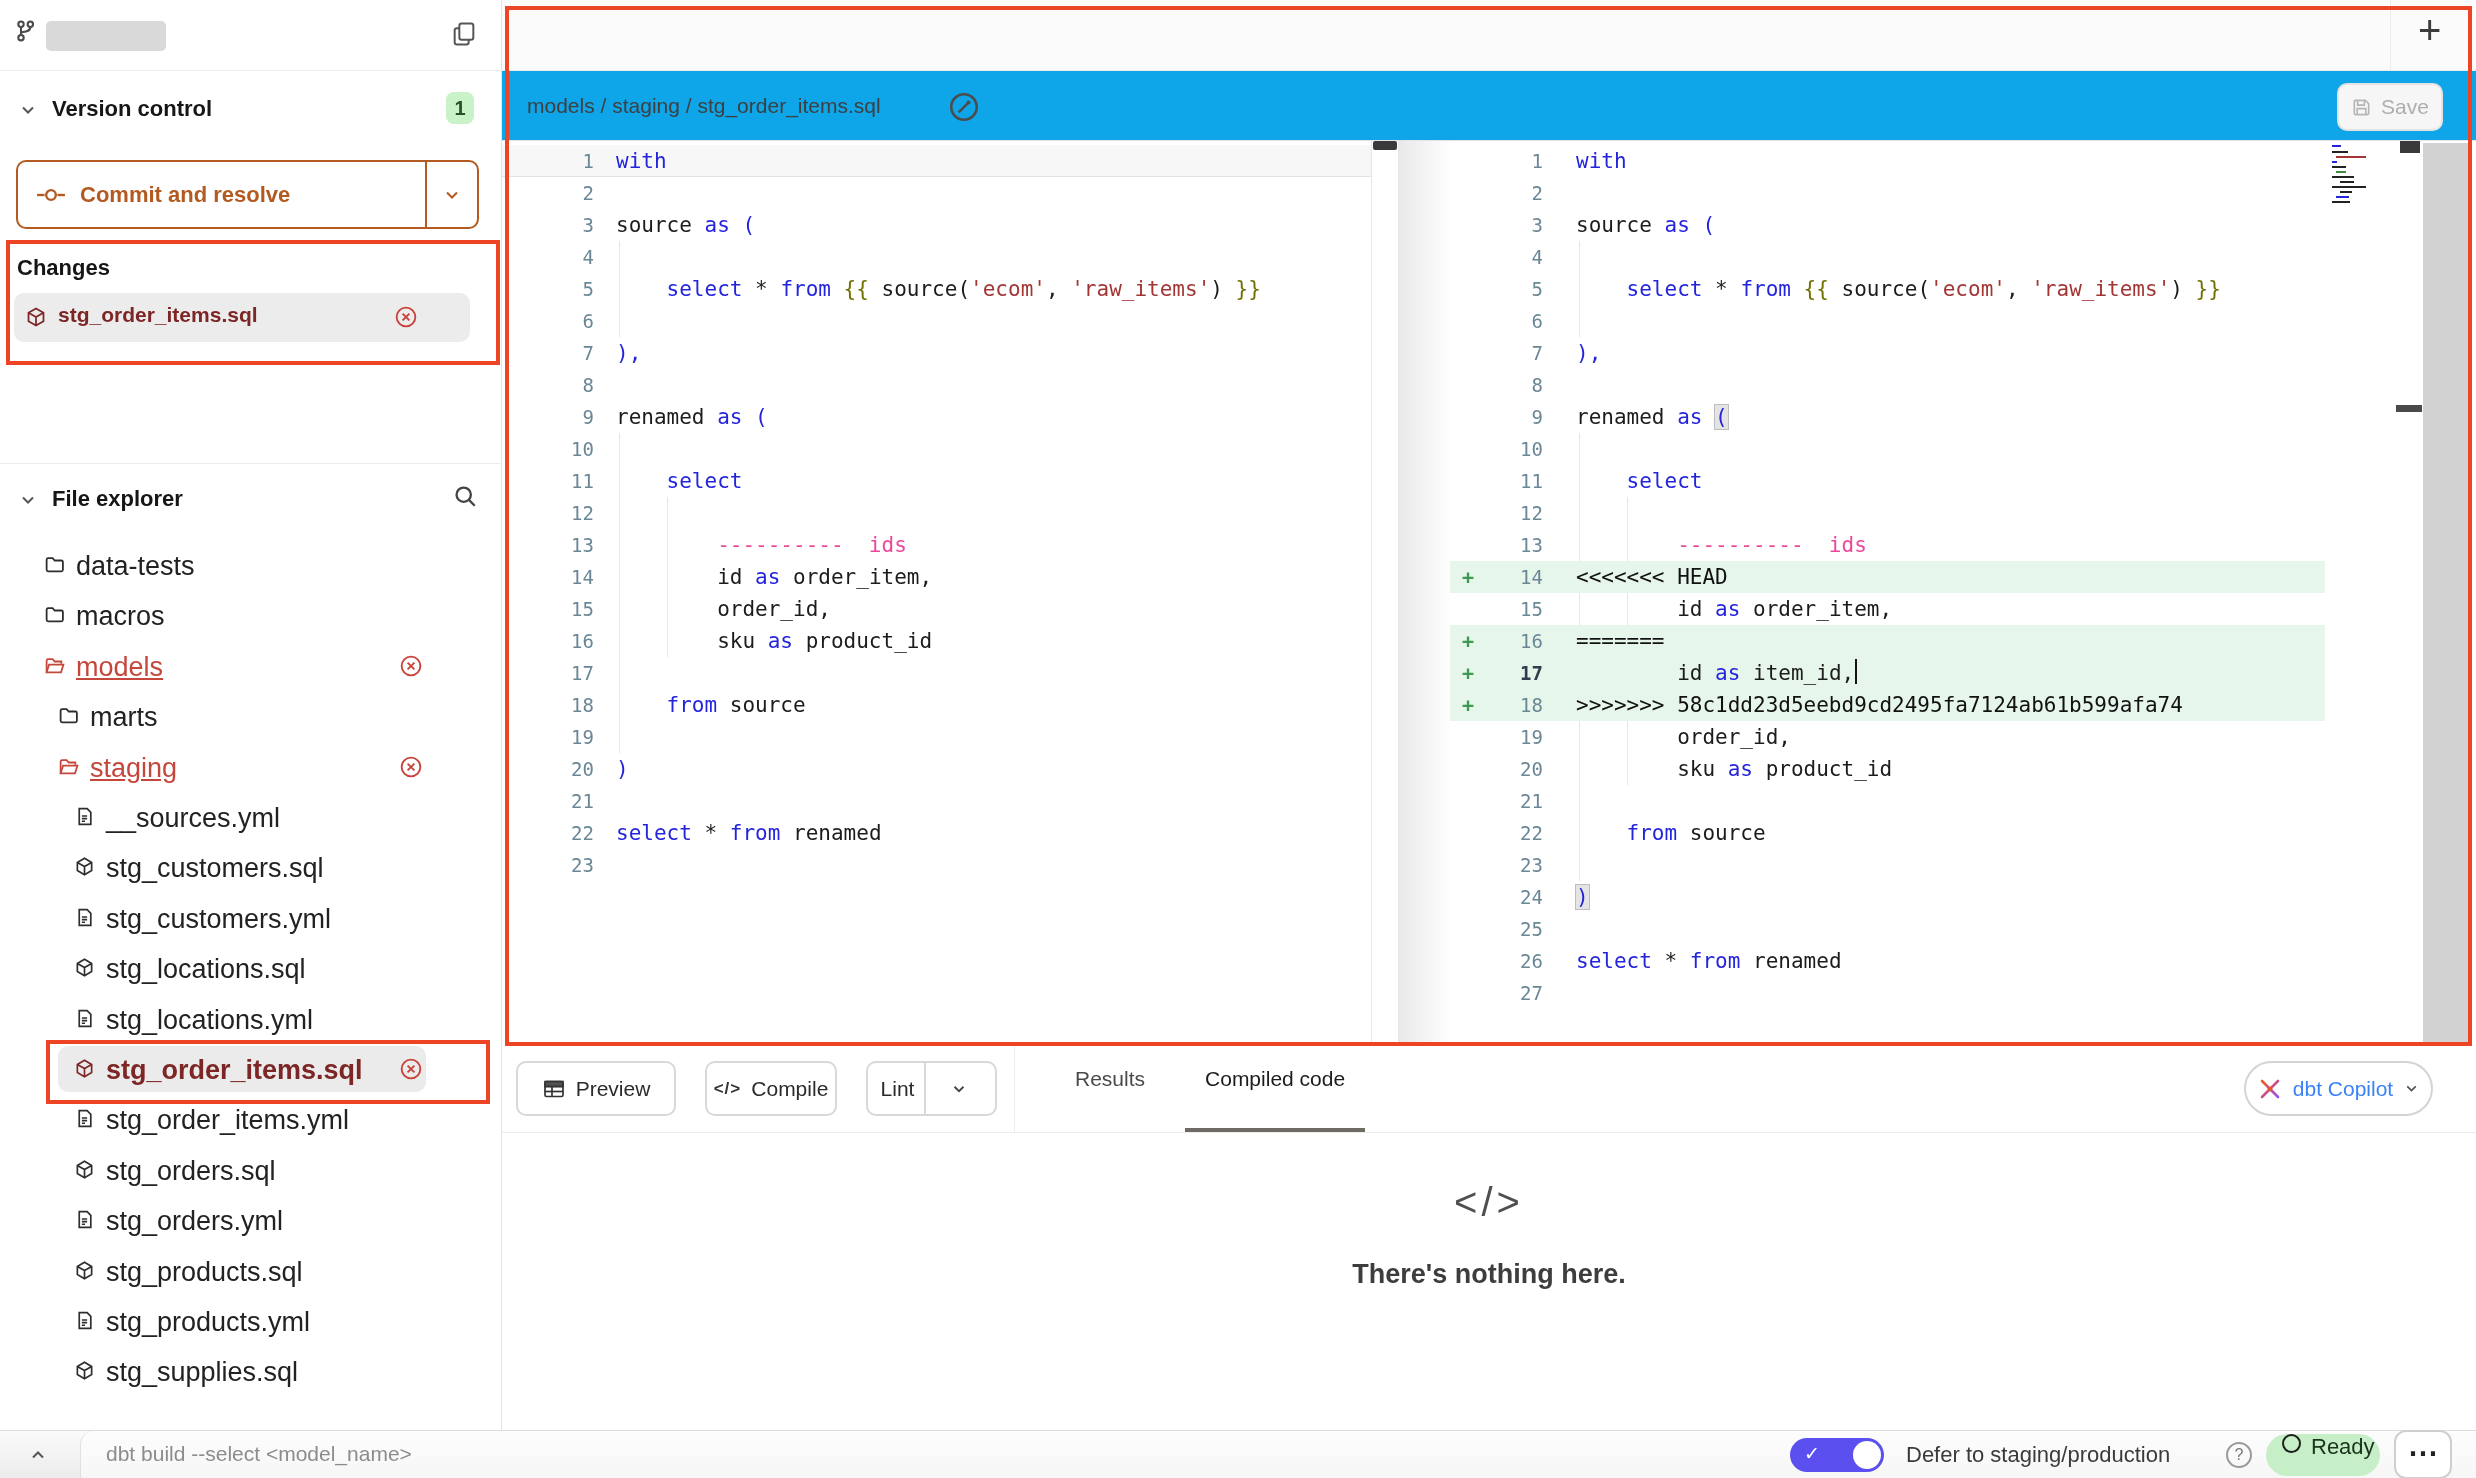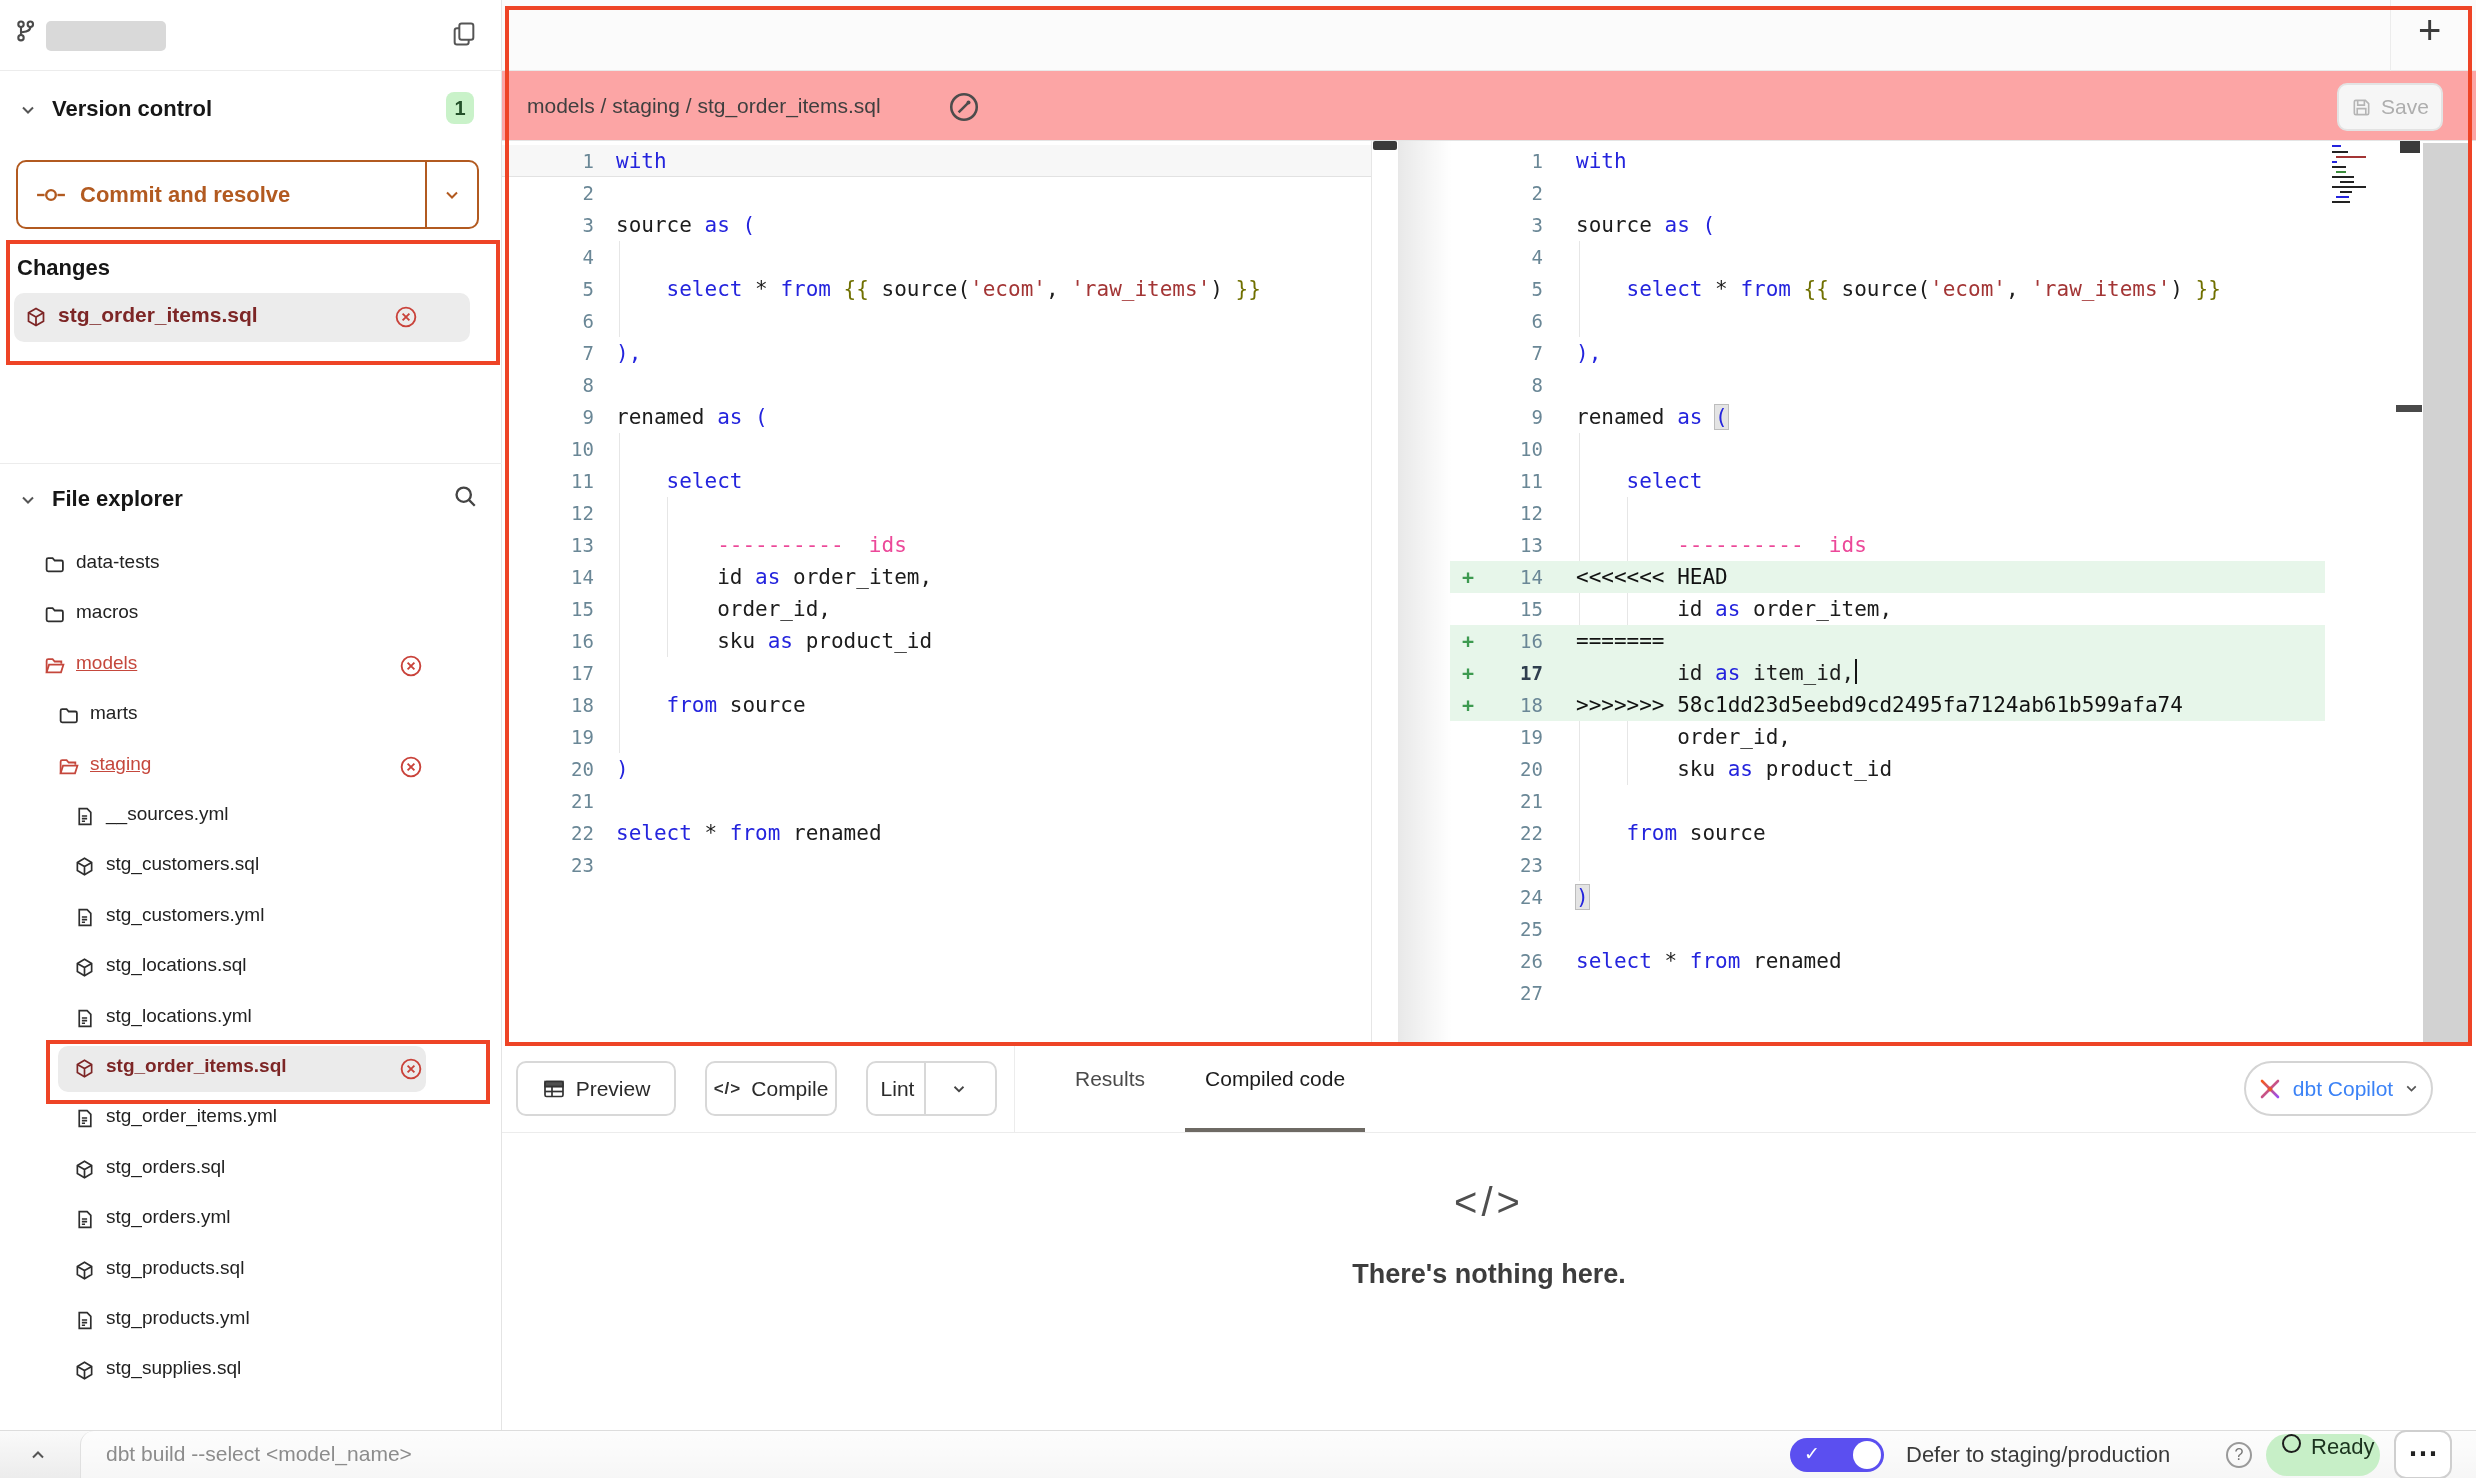--- a/index.html
+++ b/index.html
@@ -30,41 +30,41 @@
   .chg-row { position:absolute; left:14px; top:293px; width:456px; height:49px; background:#ececec; border-radius:10px; cursor:pointer; }
   .chg-ic { position:absolute; left:11px; top:13px; width:22px; height:22px; color:#7d2626; }
   .chg-lb { position:absolute; left:44px; top:10px; font-size:21px; font-weight:600; color:#7d2626; }
   .chg-x { position:absolute; left:381px; top:13px; width:22px; height:22px; color:#c9423a; }
   #fe-chev { left:18px; top:490px; width:20px; height:20px; color:#555; }
   #fe-title { left:52px; top:486px; font-size:22px; font-weight:600; color:#161616; }
   #fe-search { left:452px; top:483px; width:26px; height:26px; color:#444; }
   .tree-row { position:absolute; left:0; width:502px; height:46px; cursor:pointer; }
   .tree-pill { position:absolute; left:58px; top:0; width:368px; height:46px; background:#ebebeb; border-radius:10px; }
   .tree-ic { position:absolute; top:12px; width:21px; height:21px; color:#2e2e2e; }
-  .tree-lb { position:absolute; top:9px; font-size:19px; color:#222; white-space:nowrap; }
+  .tree-lb { position:absolute; top:9px; font-size:27px; color:#222; white-space:nowrap; }
   .tree-row.mod .tree-ic, .tree-row.mod .tree-lb { color:#c5473c;text-decoration:underline; }
   .tree-row.sel .tree-ic, .tree-row.sel .tree-lb { color:#7d2626; font-weight:600; }
   .tree-x { position:absolute; left:400px; top:12px; width:22px; height:22px; color:#c9423a; }
 
   
   .rbox { position:absolute; border:4px solid #ee4426; pointer-events:none; z-index:60; }
   #rb-changes { left:6px; top:240px; width:494px; height:125px; }
   #rb-file { left:46px; top:1040px; width:444px; height:64px; }
   #rb-editor { left:505px; top:6px; width:1967px; height:1040px; }
 
   
   #main { position:absolute; left:502px; top:0; width:1974px; height:1430px; background:#fff; }
   #tabbar { position:absolute; left:0; top:0; width:1974px; height:71px; background:#fbfbfb; border-bottom:1px solid #e9e9e9; }
   #tab { position:absolute; left:0; top:0; width:405px; height:71px; background:#fff; border-right:1px solid #e6e6e6;
     display:flex; align-items:center; padding-left:25px; cursor:pointer; }
   #tab-title { font-size:21px; color:#5a50e8; white-space:nowrap; }
   #tab-close { margin-left:14px; font-size:26px; color:#5a50e8; line-height:20px; cursor:pointer; }
   #tb-vline { position:absolute; left:1888px; top:0; width:1px; height:71px; background:#ececec; }
   #tb-plus { position:absolute; left:1916px; top:8px; font-size:40px; font-weight:300; color:#3c3c3c; cursor:pointer; }
-  #crumbrow { position:absolute; left:0; top:71px; width:1974px; height:69px; background:#fca5a5; }
+  #crumbrow { position:absolute; left:0; top:71px; width:1974px; height:69px; background:#0ea5e9; }
   #crumb { position:absolute; left:25px; top:0; line-height:69px; font-size:21px; color:#3f3f3f; }
   #compass { position:absolute; left:445px; top:19px; width:34px; height:34px; color:#4c4c4c; cursor:pointer; }
   #save-btn { position:absolute; left:1835px; top:12px; width:106px; height:48px; background:#f6f6f6; border:2px solid #e3e3e3;
     border-radius:10px; display:flex; align-items:center; justify-content:center; gap:9px; cursor:default; }
   #save-btn .icsp { width:21px; height:21px; color:#b5b5b5; }
   #save-lb { font-size:21px; font-weight:500; color:#aeaeae; }
 
   
   #editor { position:absolute; left:0; top:140px; width:1974px; height:906px; background:#fff; border-top:1px solid #e5e5e5; overflow:hidden; }
   .pane { position:absolute; top:0; height:906px; padding-top:4px; font-family:"DejaVu Sans Mono", monospace; }

